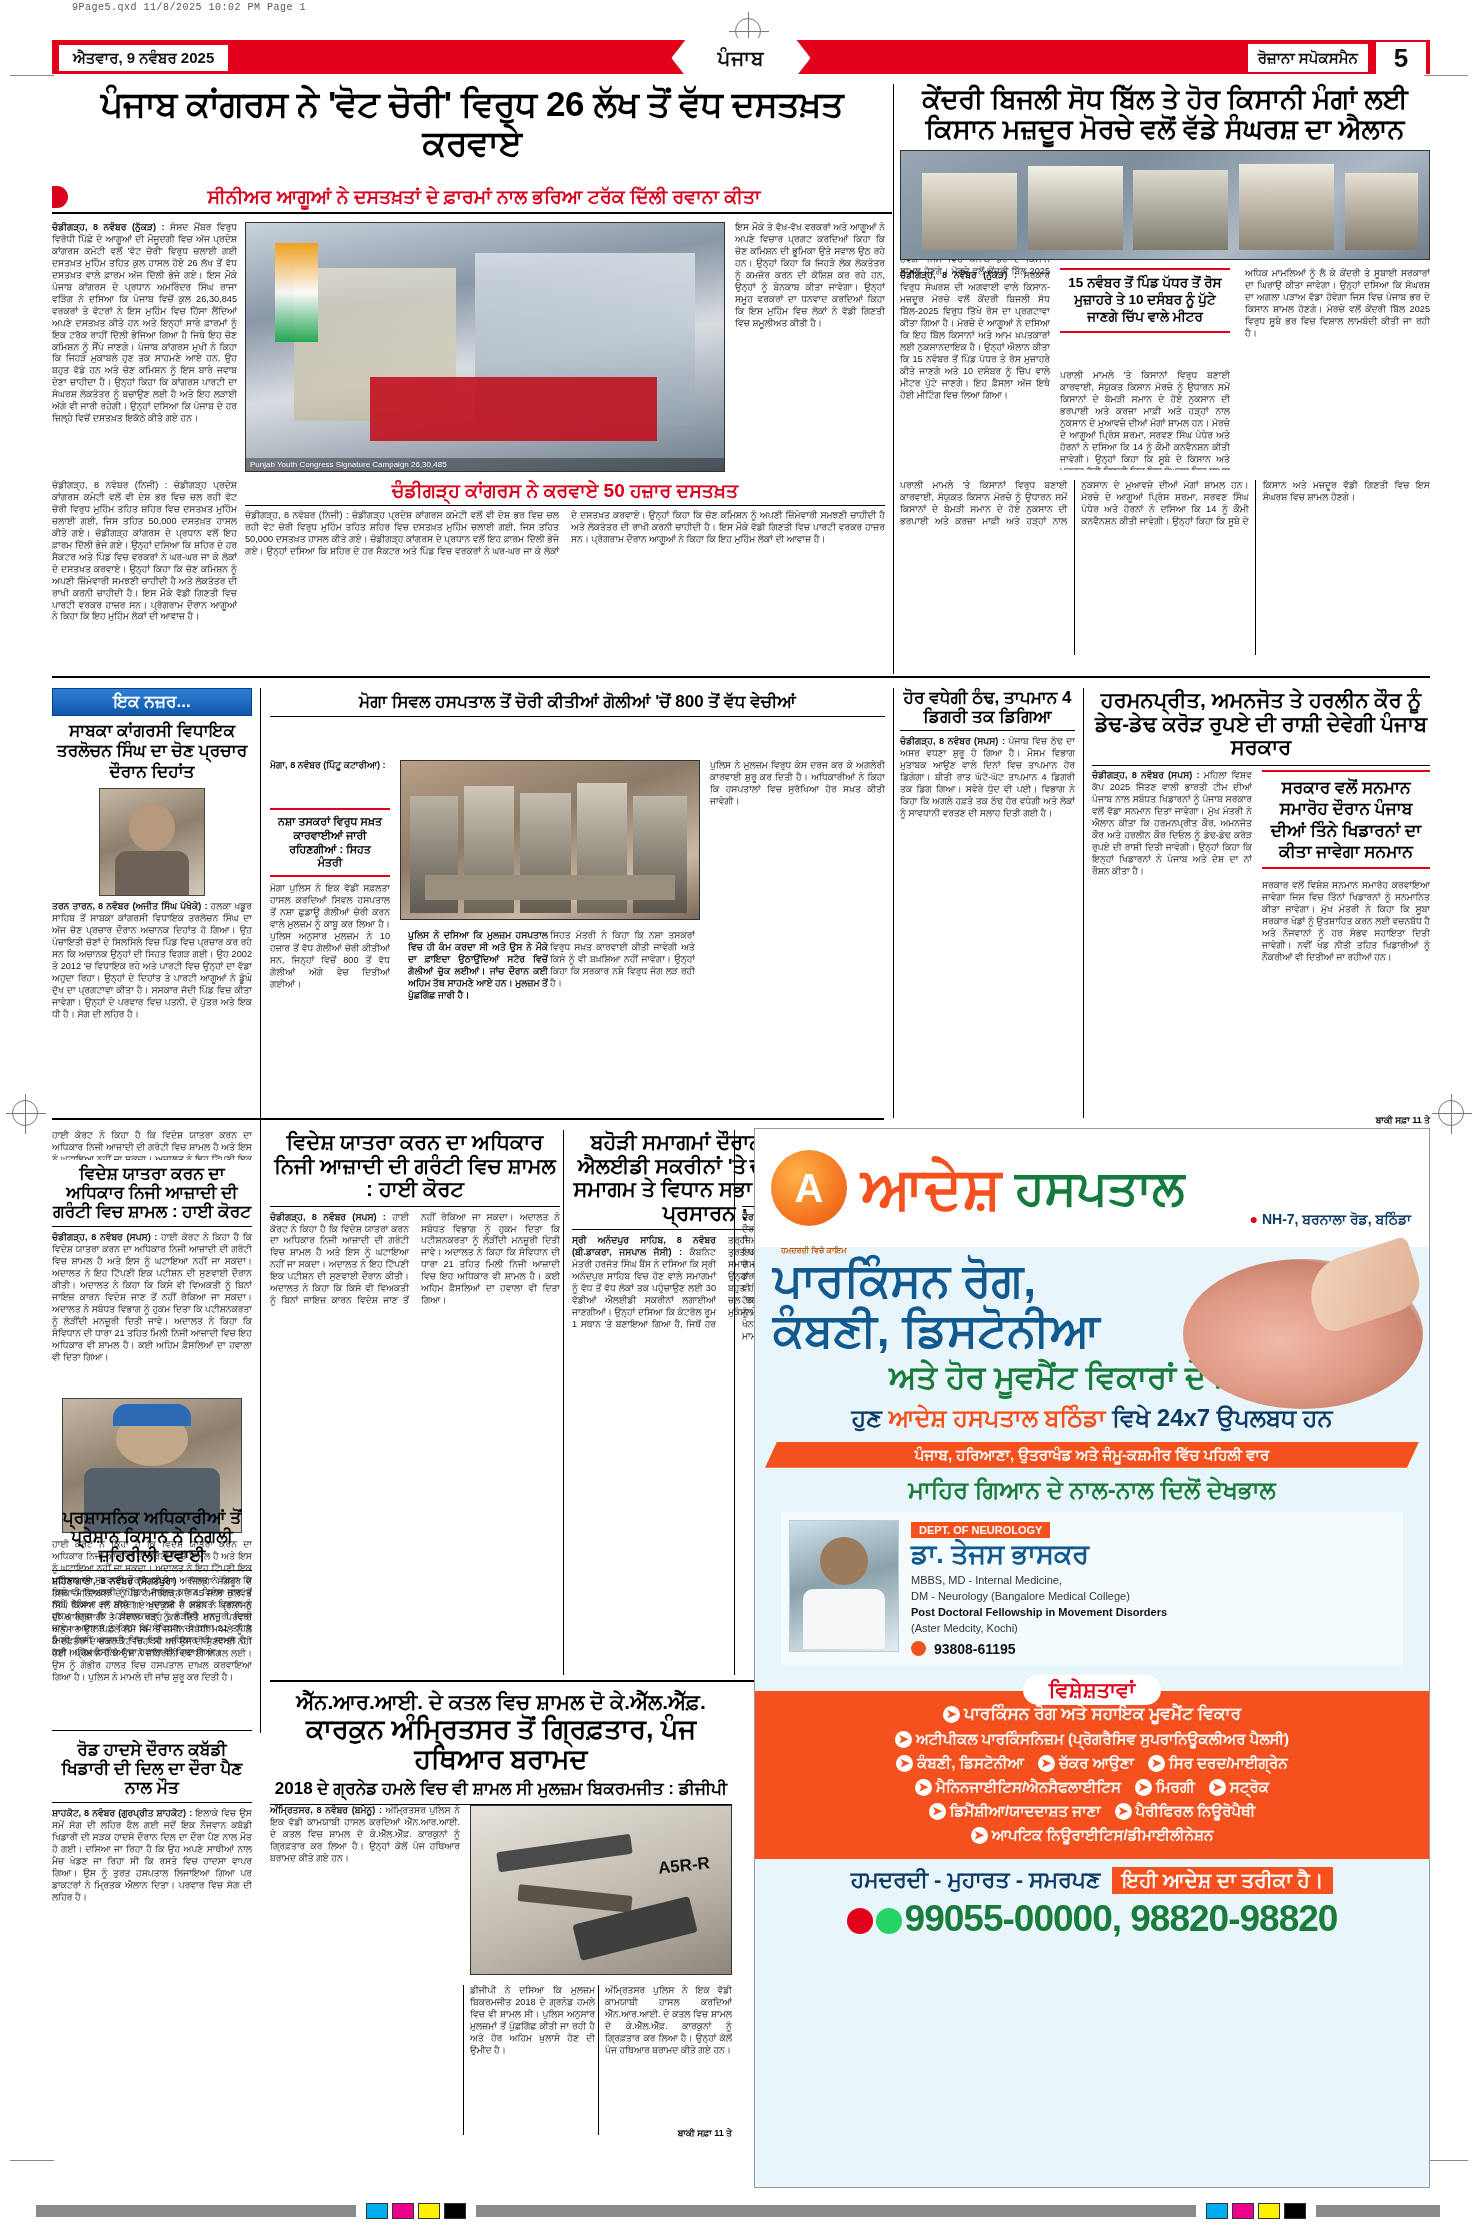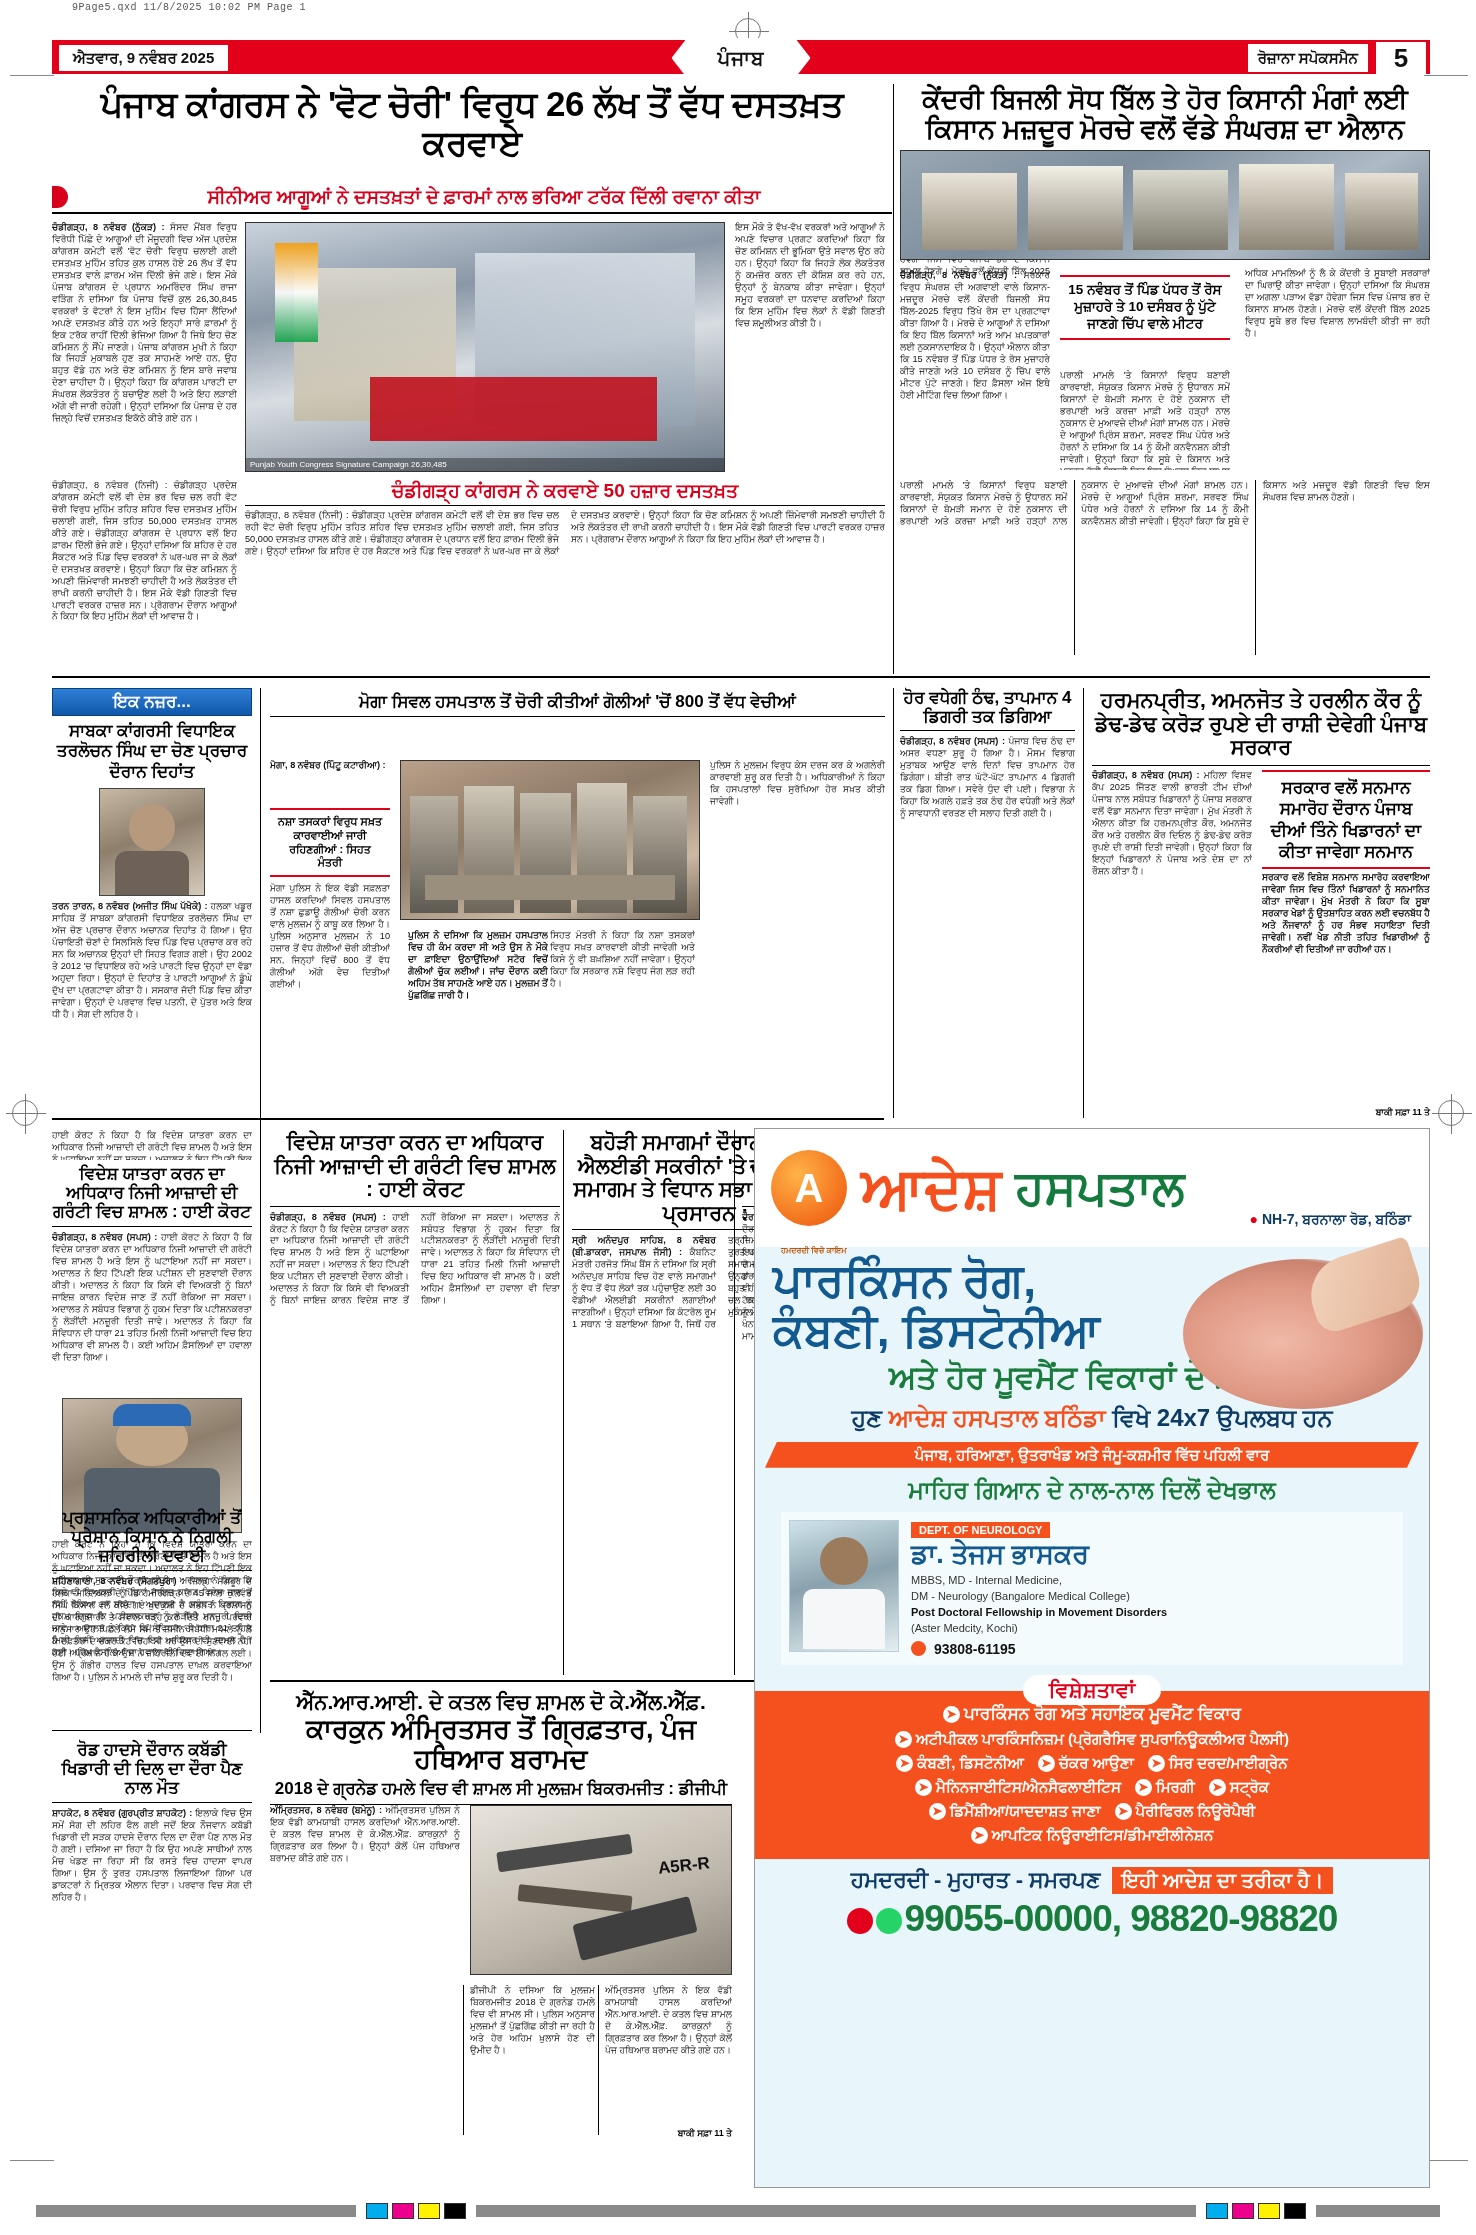--- a/index.html
+++ b/index.html
@@ -269,21 +269,21 @@
   <div style="position:absolute;left:44%;top:18%;width:18%;height:74%;background:linear-gradient(#dcdbd0,#7e7a6e);"></div>
   <div style="position:absolute;left:64%;top:12%;width:18%;height:80%;background:linear-gradient(#efeade,#8d8677);"></div>
   <div style="position:absolute;left:84%;top:20%;width:14%;height:72%;background:linear-gradient(#e6e1d4,#827c6e);"></div>
 </div>
 
 <div class="col body-col" style="left:900px;top:270px;width:150px;height:200px;overflow:hidden;">
   <span class="dateline">ਚੰਡੀਗੜ੍ਹ, 8 ਨਵੰਬਰ (ਨੁੱਕੜ) :</span>
   <span>ਸਰਕਾਰ ਵਿਰੁਧ ਸੰਘਰਸ਼ ਦੀ ਅਗਵਾਈ ਵਾਲੇ ਕਿਸਾਨ-ਮਜ਼ਦੂਰ ਮੋਰਚੇ ਵਲੋਂ ਕੇਂਦਰੀ ਬਿਜਲੀ ਸੋਧ ਬਿੱਲ-2025 ਵਿਰੁਧ ਤਿੱਖੇ ਰੋਸ ਦਾ ਪ੍ਰਗਟਾਵਾ ਕੀਤਾ ਗਿਆ ਹੈ। ਮੋਰਚੇ ਦੇ ਆਗੂਆਂ ਨੇ ਦਸਿਆ ਕਿ ਇਹ ਬਿੱਲ ਕਿਸਾਨਾਂ ਅਤੇ ਆਮ ਖ਼ਪਤਕਾਰਾਂ ਲਈ ਨੁਕਸਾਨਦਾਇਕ ਹੈ। ਉਨ੍ਹਾਂ ਐਲਾਨ ਕੀਤਾ ਕਿ 15 ਨਵੰਬਰ ਤੋਂ ਪਿੰਡ ਪੱਧਰ ਤੇ ਰੋਸ ਮੁਜ਼ਾਹਰੇ ਕੀਤੇ ਜਾਣਗੇ ਅਤੇ 10 ਦਸੰਬਰ ਨੂੰ ਚਿੱਪ ਵਾਲੇ ਮੀਟਰ ਪੁੱਟੇ ਜਾਣਗੇ। ਇਹ ਫ਼ੈਸਲਾ ਅੱਜ ਇਥੇ ਹੋਈ ਮੀਟਿੰਗ ਵਿਚ ਲਿਆ ਗਿਆ।</span>
 </div>
 
-<div class="col" style="left:1060px;top:268px;width:170px;margin-top:7px;">
+<div class="col" style="left:1060px;top:268px;width:170px;">
   <div class="boxnote">15 ਨਵੰਬਰ ਤੋਂ ਪਿੰਡ ਪੱਧਰ ਤੋਂ ਰੋਸ ਮੁਜ਼ਾਹਰੇ ਤੇ 10 ਦਸੰਬਰ ਨੂੰ ਪੁੱਟੇ ਜਾਣਗੇ ਚਿੱਪ ਵਾਲੇ ਮੀਟਰ</div>
 </div>
 <div class="col body-col" style="left:1060px;top:370px;width:170px;height:100px;overflow:hidden;">
   <span>ਪਰਾਲੀ ਮਾਮਲੇ 'ਤੇ ਕਿਸਾਨਾਂ ਵਿਰੁਧ ਬਣਾਈ ਕਾਰਵਾਈ, ਸੰਯੁਕਤ ਕਿਸਾਨ ਮੋਰਚੇ ਨੂੰ ਉਧਾਰਨ ਸਮੇਂ ਕਿਸਾਨਾਂ ਦੇ ਬੋਮੜੀ ਸਮਾਨ ਦੇ ਹੋਏ ਨੁਕਸਾਨ ਦੀ ਭਰਪਾਈ ਅਤੇ ਕਰਜ਼ਾ ਮਾਫ਼ੀ ਅਤੇ ਹੜ੍ਹਾਂ ਨਾਲ ਨੁਕਸਾਨ ਦੇ ਮੁਆਵਜ਼ੇ ਦੀਆਂ ਮੰਗਾਂ ਸ਼ਾਮਲ ਹਨ।
 
 ਮੋਰਚੇ ਦੇ ਆਗੂਆਂ ਪ੍ਰਿੰਸ ਸ਼ਰਮਾ, ਸਰਵਣ ਸਿੰਘ ਪੰਧੇਰ ਅਤੇ ਹੋਰਨਾਂ ਨੇ ਦਸਿਆ ਕਿ 14 ਨੂੰ ਕੌਮੀ ਕਨਵੈਨਸ਼ਨ ਕੀਤੀ ਜਾਵੇਗੀ। ਉਨ੍ਹਾਂ ਕਿਹਾ ਕਿ ਸੂਬੇ ਦੇ ਕਿਸਾਨ ਅਤੇ ਮਜ਼ਦੂਰ ਵੱਡੀ ਗਿਣਤੀ ਵਿਚ ਇਸ ਸੰਘਰਸ਼ ਵਿਚ ਸ਼ਾਮਲ ਹੋਣਗੇ।</span>
 </div>
 
 <div class="col body-col" style="left:1245px;top:268px;width:185px;height:202px;overflow:hidden;">
   <span>ਅਧਿਕ ਮਾਮਲਿਆਂ ਨੂੰ ਲੈ ਕੇ ਕੇਂਦਰੀ ਤੇ ਸੂਬਾਈ ਸਰਕਾਰਾਂ ਦਾ ਘਿਰਾਉ ਕੀਤਾ ਜਾਵੇਗਾ। ਉਨ੍ਹਾਂ ਦਸਿਆ ਕਿ ਸੰਘਰਸ਼ ਦਾ ਅਗਲਾ ਪੜਾਅ ਵੱਡਾ ਹੋਵੇਗਾ ਜਿਸ ਵਿਚ ਪੰਜਾਬ ਭਰ ਦੇ ਕਿਸਾਨ ਸ਼ਾਮਲ ਹੋਣਗੇ। ਮੋਰਚੇ ਵਲੋਂ ਕੇਂਦਰੀ ਬਿੱਲ 2025 ਵਿਰੁਧ ਸੂਬੇ ਭਰ ਵਿਚ ਵਿਸ਼ਾਲ ਲਾਮਬੰਦੀ ਕੀਤੀ ਜਾ ਰਹੀ ਹੈ।</span>
@@ -355,21 +355,21 @@
 <div class="col" style="left:1092px;top:688px;width:338px;">
   <div class="hl hl-md">ਹਰਮਨਪ੍ਰੀਤ, ਅਮਨਜੋਤ ਤੇ ਹਰਲੀਨ ਕੌਰ ਨੂੰ ਡੇਢ-ਡੇਢ ਕਰੋੜ ਰੁਪਏ ਦੀ ਰਾਸ਼ੀ ਦੇਵੇਗੀ ਪੰਜਾਬ ਸਰਕਾਰ</div>
   <div class="rule" style="margin:6px 0 6px;"></div>
 </div>
 <div class="col body-col" style="left:1092px;top:770px;width:160px;height:330px;overflow:hidden;">
   <span class="dateline">ਚੰਡੀਗੜ੍ਹ, 8 ਨਵੰਬਰ (ਸਪਸ) :</span>
   <span>ਮਹਿਲਾ ਵਿਸ਼ਵ ਕੱਪ 2025 ਜਿੱਤਣ ਵਾਲੀ ਭਾਰਤੀ ਟੀਮ ਦੀਆਂ ਪੰਜਾਬ ਨਾਲ ਸਬੰਧਤ ਖਿਡਾਰਨਾਂ ਨੂੰ ਪੰਜਾਬ ਸਰਕਾਰ ਵਲੋਂ ਵੱਡਾ ਸਨਮਾਨ ਦਿਤਾ ਜਾਵੇਗਾ। ਮੁੱਖ ਮੰਤਰੀ ਨੇ ਐਲਾਨ ਕੀਤਾ ਕਿ ਹਰਮਨਪ੍ਰੀਤ ਕੌਰ, ਅਮਨਜੋਤ ਕੌਰ ਅਤੇ ਹਰਲੀਨ ਕੌਰ ਦਿਓਲ ਨੂੰ ਡੇਢ-ਡੇਢ ਕਰੋੜ ਰੁਪਏ ਦੀ ਰਾਸ਼ੀ ਦਿਤੀ ਜਾਵੇਗੀ। ਉਨ੍ਹਾਂ ਕਿਹਾ ਕਿ ਇਨ੍ਹਾਂ ਖਿਡਾਰਨਾਂ ਨੇ ਪੰਜਾਬ ਅਤੇ ਦੇਸ਼ ਦਾ ਨਾਂ ਰੌਸ਼ਨ ਕੀਤਾ ਹੈ।</span>
 </div>
 <div class="col" style="left:1262px;top:770px;width:168px;">
   <div class="boxnote" style="font-size:17px;">ਸਰਕਾਰ ਵਲੋਂ ਸਨਮਾਨ ਸਮਾਰੋਹ ਦੌਰਾਨ ਪੰਜਾਬ ਦੀਆਂ ਤਿੰਨੇ ਖਿਡਾਰਨਾਂ ਦਾ ਕੀਤਾ ਜਾਵੇਗਾ ਸਨਮਾਨ</div>
-  <div class="body-col" style="margin-top:3px;height:235px;overflow:hidden;font-weight:bold;">ਸਰਕਾਰ ਵਲੋਂ ਵਿਸ਼ੇਸ਼ ਸਨਮਾਨ ਸਮਾਰੋਹ ਕਰਵਾਇਆ ਜਾਵੇਗਾ ਜਿਸ ਵਿਚ ਤਿੰਨਾਂ ਖਿਡਾਰਨਾਂ ਨੂੰ ਸਨਮਾਨਿਤ ਕੀਤਾ ਜਾਵੇਗਾ। ਮੁੱਖ ਮੰਤਰੀ ਨੇ ਕਿਹਾ ਕਿ ਸੂਬਾ ਸਰਕਾਰ ਖੇਡਾਂ ਨੂੰ ਉਤਸ਼ਾਹਿਤ ਕਰਨ ਲਈ ਵਚਨਬੱਧ ਹੈ ਅਤੇ ਨੌਜਵਾਨਾਂ ਨੂੰ ਹਰ ਸੰਭਵ ਸਹਾਇਤਾ ਦਿਤੀ ਜਾਵੇਗੀ। ਨਵੀਂ ਖੇਡ ਨੀਤੀ ਤਹਿਤ ਖਿਡਾਰੀਆਂ ਨੂੰ ਨੌਕਰੀਆਂ ਵੀ ਦਿਤੀਆਂ ਜਾ ਰਹੀਆਂ ਹਨ।</div>
+  <div class="body-col" style="margin-top:11px;height:235px;overflow:hidden;">ਸਰਕਾਰ ਵਲੋਂ ਵਿਸ਼ੇਸ਼ ਸਨਮਾਨ ਸਮਾਰੋਹ ਕਰਵਾਇਆ ਜਾਵੇਗਾ ਜਿਸ ਵਿਚ ਤਿੰਨਾਂ ਖਿਡਾਰਨਾਂ ਨੂੰ ਸਨਮਾਨਿਤ ਕੀਤਾ ਜਾਵੇਗਾ। ਮੁੱਖ ਮੰਤਰੀ ਨੇ ਕਿਹਾ ਕਿ ਸੂਬਾ ਸਰਕਾਰ ਖੇਡਾਂ ਨੂੰ ਉਤਸ਼ਾਹਿਤ ਕਰਨ ਲਈ ਵਚਨਬੱਧ ਹੈ ਅਤੇ ਨੌਜਵਾਨਾਂ ਨੂੰ ਹਰ ਸੰਭਵ ਸਹਾਇਤਾ ਦਿਤੀ ਜਾਵੇਗੀ। ਨਵੀਂ ਖੇਡ ਨੀਤੀ ਤਹਿਤ ਖਿਡਾਰੀਆਂ ਨੂੰ ਨੌਕਰੀਆਂ ਵੀ ਦਿਤੀਆਂ ਜਾ ਰਹੀਆਂ ਹਨ।</div>
   <div class="jump">ਬਾਕੀ ਸਫ਼ਾ 11 ਤੇ</div>
 </div>
 
 <div class="col rule2" style="left:52px;top:1118px;width:832px;"></div>
 
 <div class="col" style="left:270px;top:1130px;width:290px;">
   <div class="hl hl-md">ਵਿਦੇਸ਼ ਯਾਤਰਾ ਕਰਨ ਦਾ ਅਧਿਕਾਰ ਨਿਜੀ ਆਜ਼ਾਦੀ ਦੀ ਗਰੰਟੀ ਵਿਚ ਸ਼ਾਮਲ : ਹਾਈ ਕੋਰਟ</div>
   <div class="rule" style="margin:5px 0 5px;"></div>
   <div class="body-col" style="column-count:2;column-gap:12px;height:330px;overflow:hidden;">
     <span class="dateline">ਚੰਡੀਗੜ੍ਹ, 8 ਨਵੰਬਰ (ਸਪਸ) :</span>

